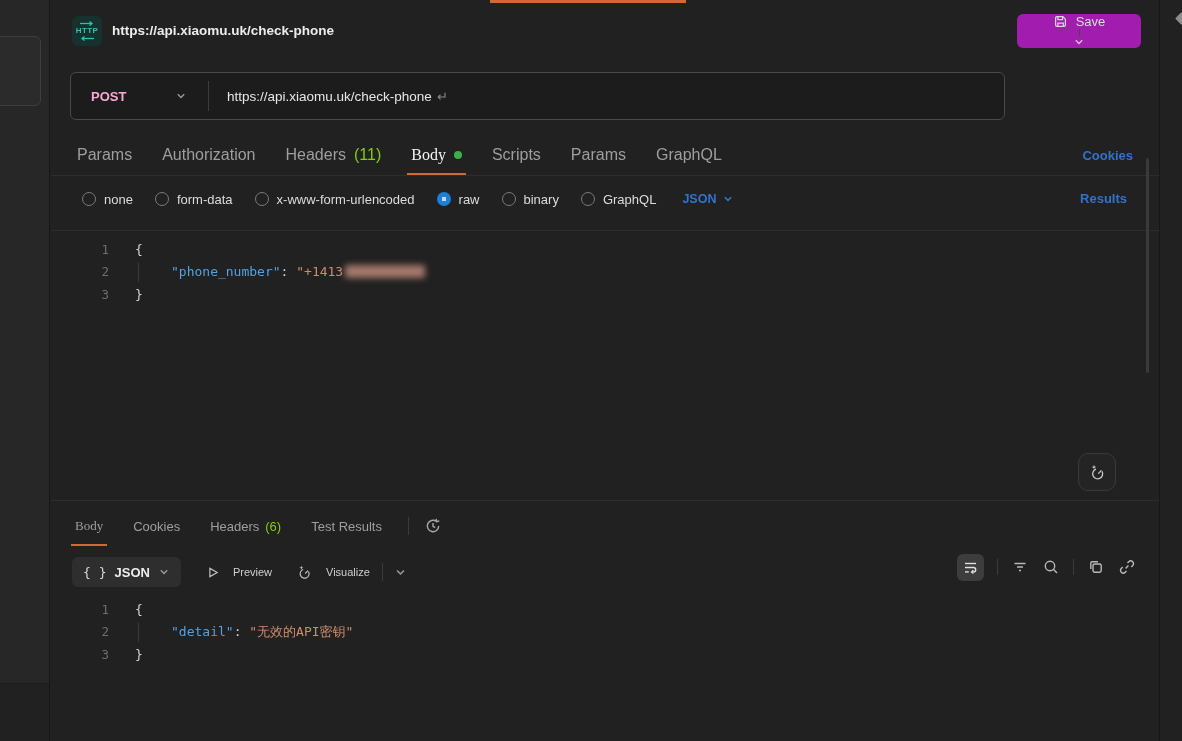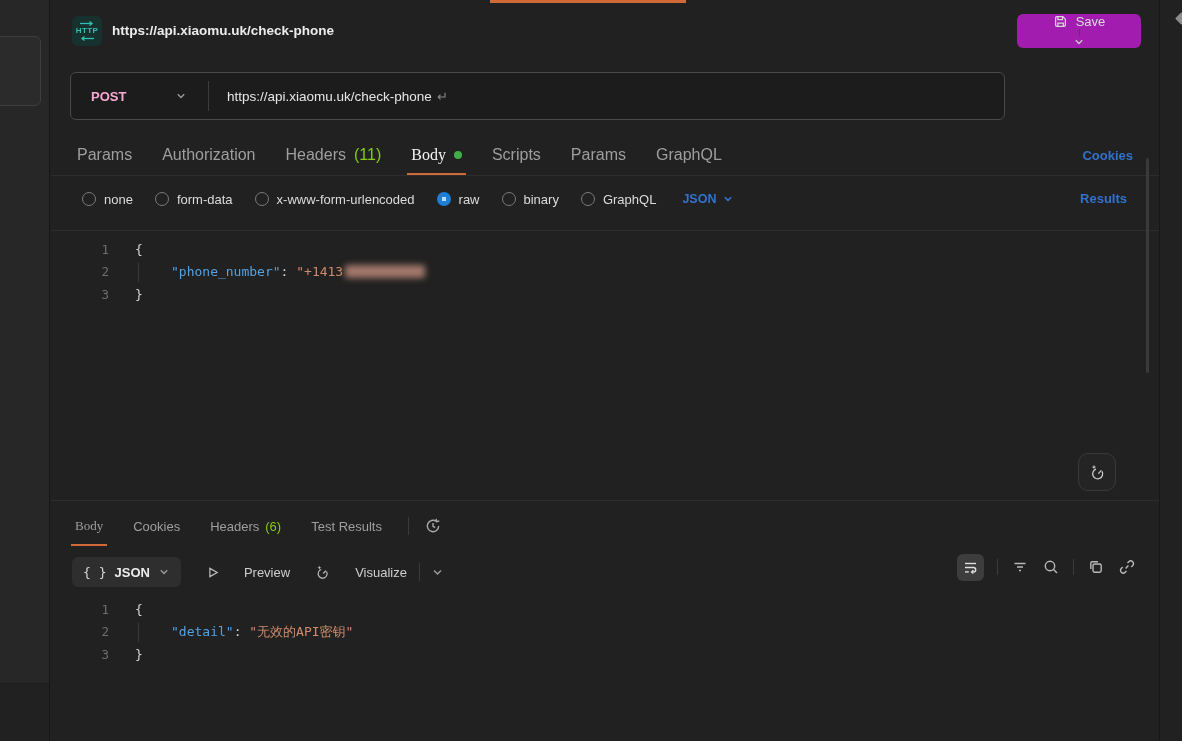--- a/index.html
+++ b/index.html
@@ -104,21 +104,21 @@
   .globe { color:#b9b9b9; display:flex; margin-left:2px; cursor:pointer; }
   .meta-div { width:1px; height:16px; background:#3b3b3b; margin:0 10px; }
   .more-dots { display:flex; gap:3px; cursor:pointer; padding:4px; }
   .more-dots i { width:3.5px; height:3.5px; border-radius:50%; background:#bdbdbd; }
 
   .viewer-bar { position:absolute; left:21px; top:55px; height:32px; display:flex; align-items:center; }
   .json-btn { height:30px; padding:0 11px; background:#2e2e2e; border-radius:6px; display:flex;
               align-items:center; gap:8px; cursor:pointer; }
   .json-btn .br { color:#d8d8d8; font-size:13px; font-family:"DejaVu Sans Mono",monospace; }
   .json-btn .lb { color:#ececec; font-size:13px; font-weight:bold; }
-  .bar-btn { display:flex; align-items:center; gap:24px; color:#cfcfcf; font-size:13px; margin-left:24px; cursor:pointer; }
+  .bar-btn { display:flex; align-items:center; gap:13px; color:#cfcfcf; font-size:11px; margin-left:24px; cursor:pointer; }
   .bar-div { width:1px; height:18px; background:#3b3b3b; margin-left:12px; }
   .bar-caret { margin-left:11px; color:#9a9a9a; display:flex; cursor:pointer; }
 
   .tools { position:absolute; right:23px; top:57px; display:flex; align-items:center; gap:13px; color:#b9b9b9; }
   .tool { display:flex; cursor:pointer; }
   .tool.on { background:#3d3d3d; border-radius:6px; padding:5px; margin:-5px 0; }
   .tool-div { width:1px; height:16px; background:#3b3b3b; }
 
   .chev { display:block; }
   svg { display:block; }

